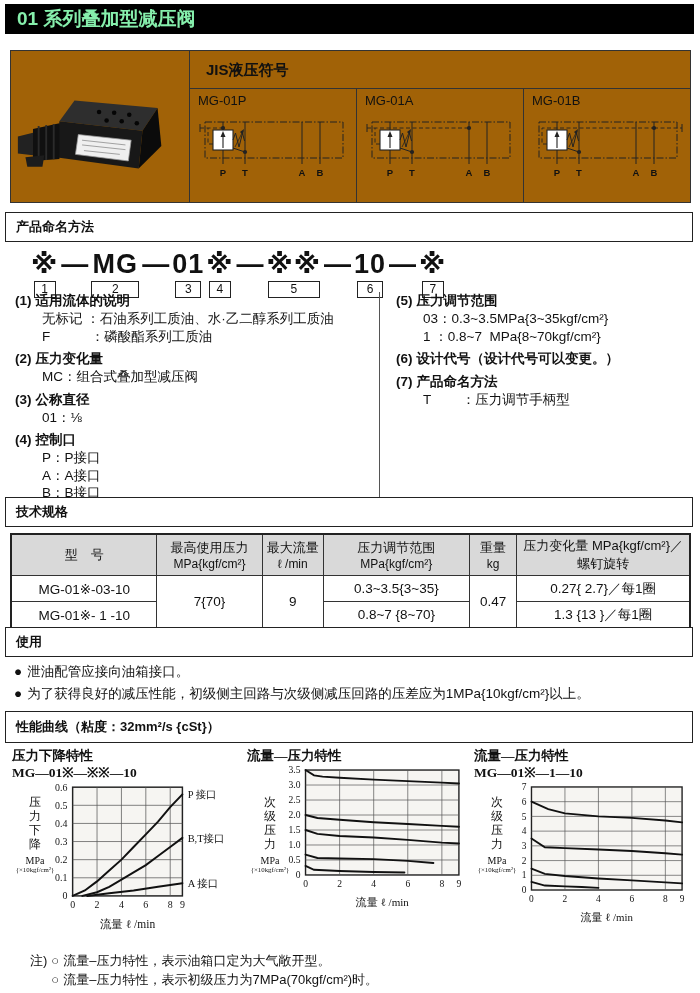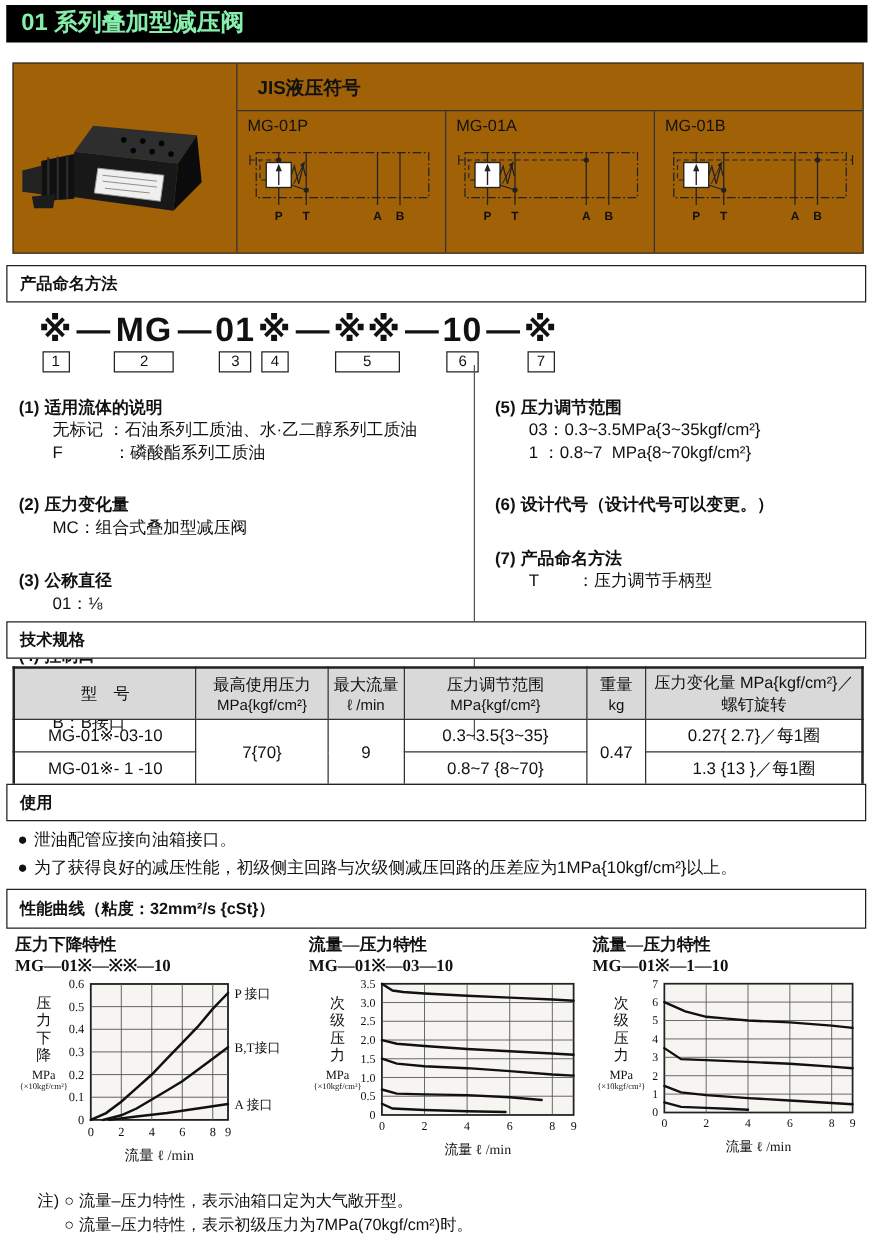--- a/index.html
+++ b/index.html
@@ -29,21 +29,21 @@
   
   .coderow{position:absolute;top:250px;left:30px;display:flex;align-items:flex-start;}
   .cg{display:flex;flex-direction:column;align-items:center;margin:0 1px;}
   .ct{font-size:27px;font-weight:bold;line-height:28px;letter-spacing:1px;white-space:pre;}
   .cb{margin-top:3px;border:1.4px solid #222;font-size:12px;line-height:15px;text-align:center;box-sizing:border-box;}
   .cd{font-size:27px;font-weight:bold;line-height:28px;margin:0 2px;}
   
   .ncols{position:absolute;top:292px;left:15px;width:672px;display:flex;}
   .ncol-l{width:364px;}
   .ncol-r{flex:1;border-left:1px solid #555;padding-left:16px;}
-  .nitem{margin-bottom:5px;margin-top:25px;}
+  .nitem{margin-bottom:5px;}
   .nt{font-weight:bold;font-size:13.5px;line-height:18px;}
   .nt .num{font-weight:bold;margin-right:4px;}
   .nl{font-size:13.5px;line-height:17.5px;padding-left:27px;white-space:pre;}
   
   .specs-table{position:absolute;top:533px;left:10px;width:681px;border-collapse:collapse;table-layout:fixed;}
   .specs-table th,.specs-table td{border:1.2px solid #333;text-align:center;font-size:13px;padding:0;}
   .specs-table{border:2px solid #222;}
   .specs-table thead th{background:#d9d9d9;height:40px;font-weight:normal;}
   .specs-table thead .sub{font-size:12px;}
   .specs-table tbody td{height:25px;font-size:13.5px;}
@@ -357,21 +357,20 @@
         <text x="110.5" y="139" text-anchor="middle" font-size="11" fill="#111">流量 ℓ /min</text>
       </svg>
     <div class="ylab">
       <div class="chars">压<br>力<br>下<br>降</div>
       <div class="u1">MPa</div>
       <div class="u2">{×10kgf/cm²}</div>
     </div>
   </div>
   <div class="chart-block cb2">
     <div class="ctl">流量—压力特性</div>
-    <div class="ctl">MG—01※—03—10</div>
     <svg class="chart" viewBox="0 0 220 150">
         <rect x="58" y="4" width="152" height="104" fill="#f6f5f2" stroke="#222" stroke-width="1.4"></rect>
         <line x1="91.77777777777777" y1="4" x2="91.77777777777777" y2="108" stroke="#555" stroke-width="0.7"></line>
         <line x1="125.55555555555556" y1="4" x2="125.55555555555556" y2="108" stroke="#555" stroke-width="0.7"></line>
         <line x1="159.33333333333331" y1="4" x2="159.33333333333331" y2="108" stroke="#555" stroke-width="0.7"></line>
         <line x1="193.11111111111111" y1="4" x2="193.11111111111111" y2="108" stroke="#555" stroke-width="0.7"></line>
         <line x1="58" y1="93.14285714285714" x2="210" y2="93.14285714285714" stroke="#555" stroke-width="0.7"></line>
         <line x1="58" y1="78.28571428571429" x2="210" y2="78.28571428571429" stroke="#555" stroke-width="0.7"></line>
         <line x1="58" y1="63.42857142857143" x2="210" y2="63.42857142857143" stroke="#555" stroke-width="0.7"></line>
         <line x1="58" y1="48.57142857142858" x2="210" y2="48.57142857142858" stroke="#555" stroke-width="0.7"></line>

